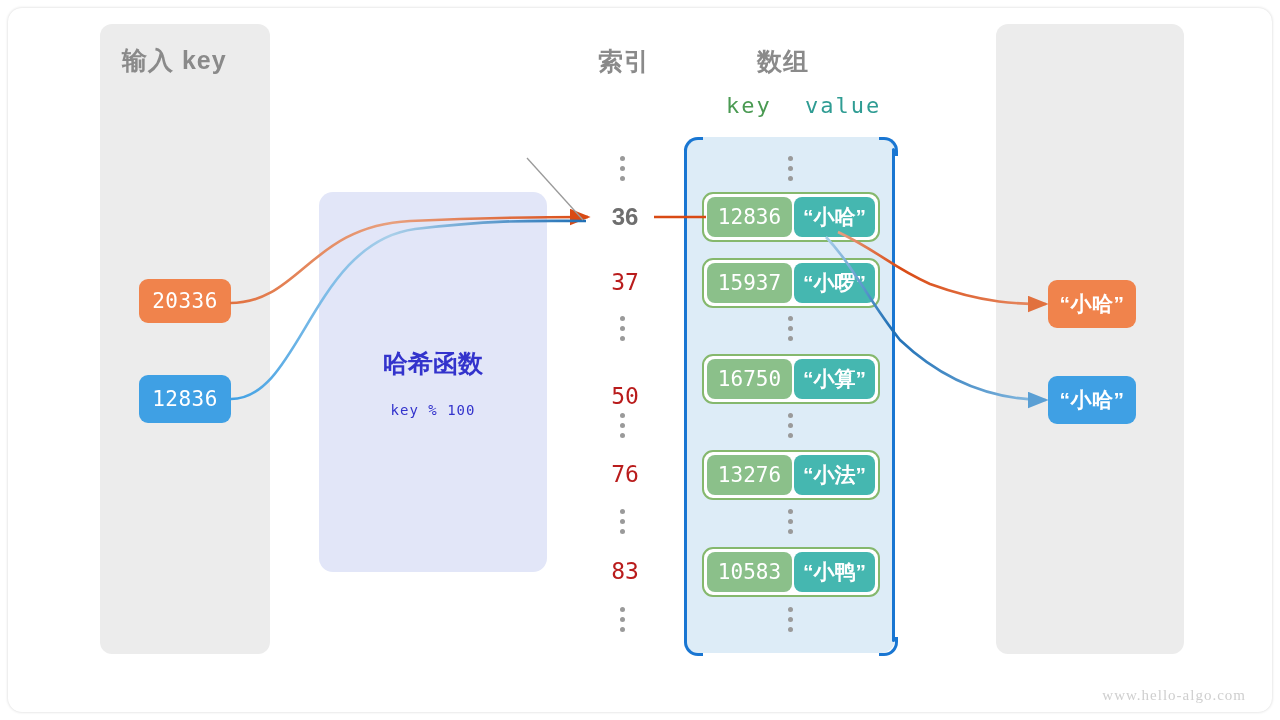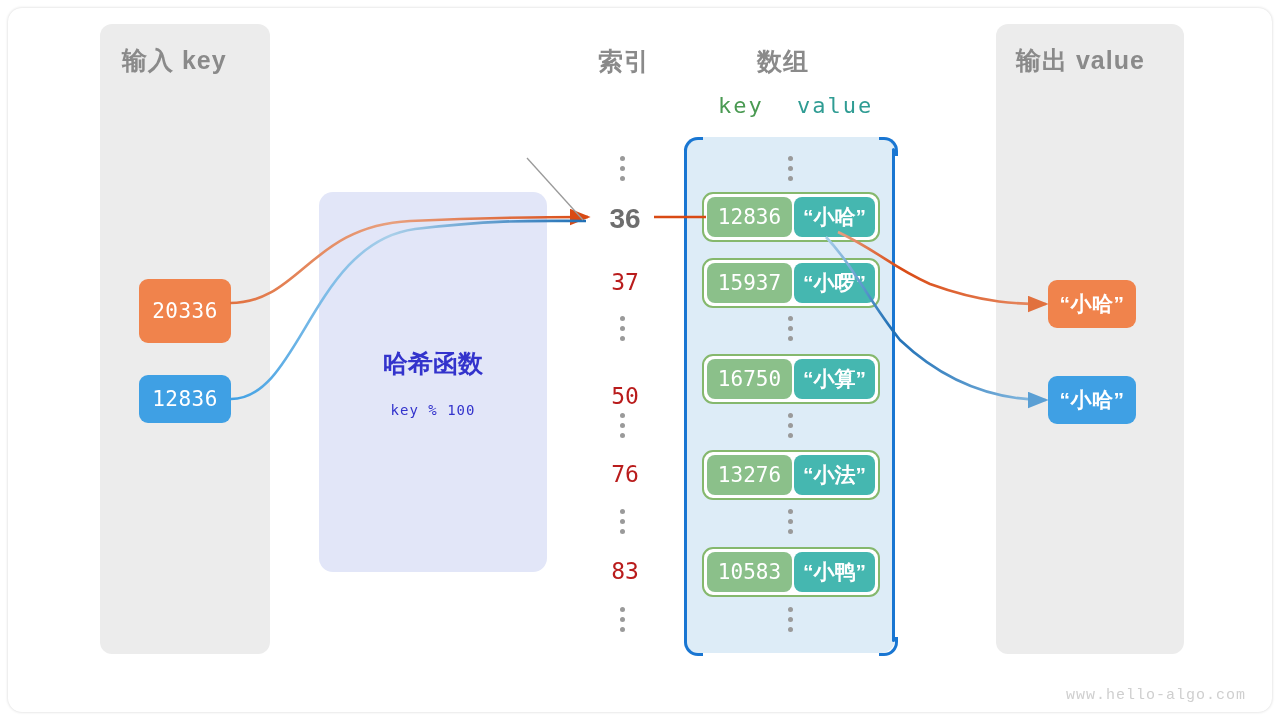--- a/index.html
+++ b/index.html
@@ -93,21 +93,21 @@
 
   
   .idx {
     position: absolute;
     width: 70px;
     text-align: center;
     font-size: 23px;
     color: #b91c1c;
     font-family: "DejaVu Sans Mono", "Liberation Mono", monospace;
   }
-  .idx.hl { color: #6e6e6e; font-weight: bold; font-family: "Liberation Sans", sans-serif; font-size: 28px; }
+  .idx.hl { color: #6e6e6e; font-weight: bold; font-family: "Liberation Sans", sans-serif; font-size: 24px; }
 
   
   .array-box {
     position: absolute;
     background: #ddecf7;
     border: 0;
     border-radius: 14px;
   }
   .array-edge-left, .array-edge-right {
     position: absolute;
@@ -155,21 +155,21 @@
     width: 84px;
   }
 
   
   .kv-header {
     position: absolute;
     font-size: 22px;
     letter-spacing: 2px;
     font-family: "DejaVu Sans Mono", "Liberation Mono", monospace;
   }
-  .kv-header .kh { color: #4a9a52; }
+  .kv-header .kh { color: #4a9a52; margin-left: 8px; }
   .kv-header .vh { color: #2f9c93; }
 
   
   .vdots {
     position: absolute;
     display: flex;
     flex-direction: column;
     gap: 5px;
     align-items: center;
   }
@@ -186,34 +186,33 @@
     width: 1280px; height: 720px;
     pointer-events: none;
   }
 
   .watermark {
     position: absolute;
     right: 34px; bottom: 16px;
     color: #cfcfcf;
     font-size: 15px;
     letter-spacing: 1px;
-    font-family: Liberation Mono, monospace;
+    font-family: Liberation Serif, serif;
   }
 </style>
 </head>
 <body>
 
 <div id="canvas">
   <div class="card-bg"></div>
 
   <div class="panel" style="left:100px; top:24px; width:170px; height:630px;"></div>
   <div class="panel-title" style="left:122px; top:44px;">输入 key</div>
 
   <div class="panel" style="left:996px; top:24px; width:188px; height:630px;"></div>
-  <div class="panel-title" style="left:1016px; top:44px;">输出 value</div>
 
   <div class="panel-title" style="left:598px; top:45px;">索引</div>
   <div class="panel-title" style="left:757px; top:45px;">数组</div>
 
   <div class="kv-header" style="left:718px; top:93px;">
     <span class="kh">key</span>
     <span class="vh" style="margin-left:18px;">value</span>
   </div>
 
   <div class="hashbox" style="left:319px; top:192px; width:228px; height:380px;">
@@ -302,21 +301,21 @@
         <i></i>
       </div>
       <div class="vdots" style="left: 788px; top: 607px;">
         <i></i>
         <i></i>
         <i></i>
       </div>
     </div>
 
   <div id="inputs-layer">
-      <div class="chip orange mono" style="left: 139px; top: 279px; width: 92px; height: 64px;">20336</div>
+      <div class="chip orange mono" style="left: 139px; top: 279px; width: 92px; height: 44px;">20336</div>
       <div class="chip blue mono" style="left: 139px; top: 375px; width: 92px; height: 48px;">12836</div>
     </div>
 
   <div id="outputs-layer">
       <div class="chip orange" style="left: 1048px; top: 280px; width: 88px; height: 48px; font-weight: bold;">“小哈”</div>
       <div class="chip blue" style="left: 1048px; top: 376px; width: 88px; height: 48px; font-weight: bold;">“小哈”</div>
     </div>
 
   <svg class="overlay" viewBox="0 0 1280 720">
     <defs>

